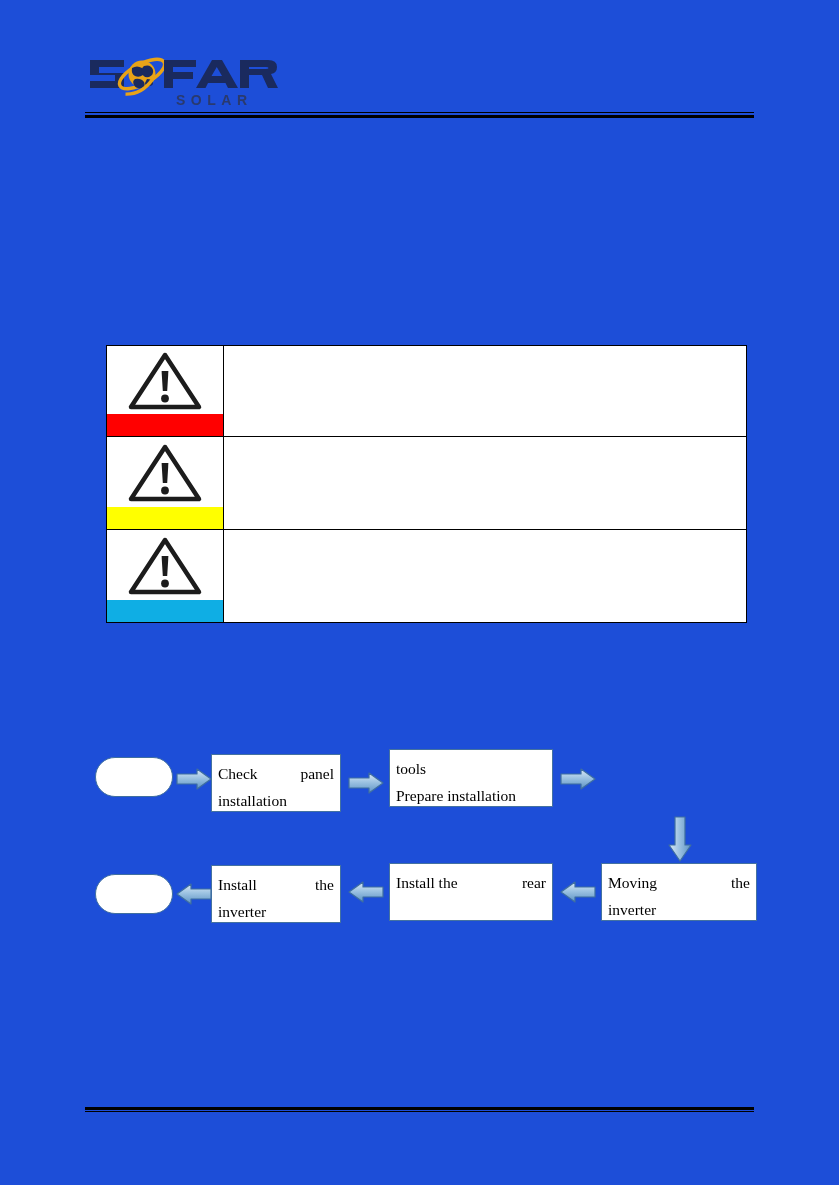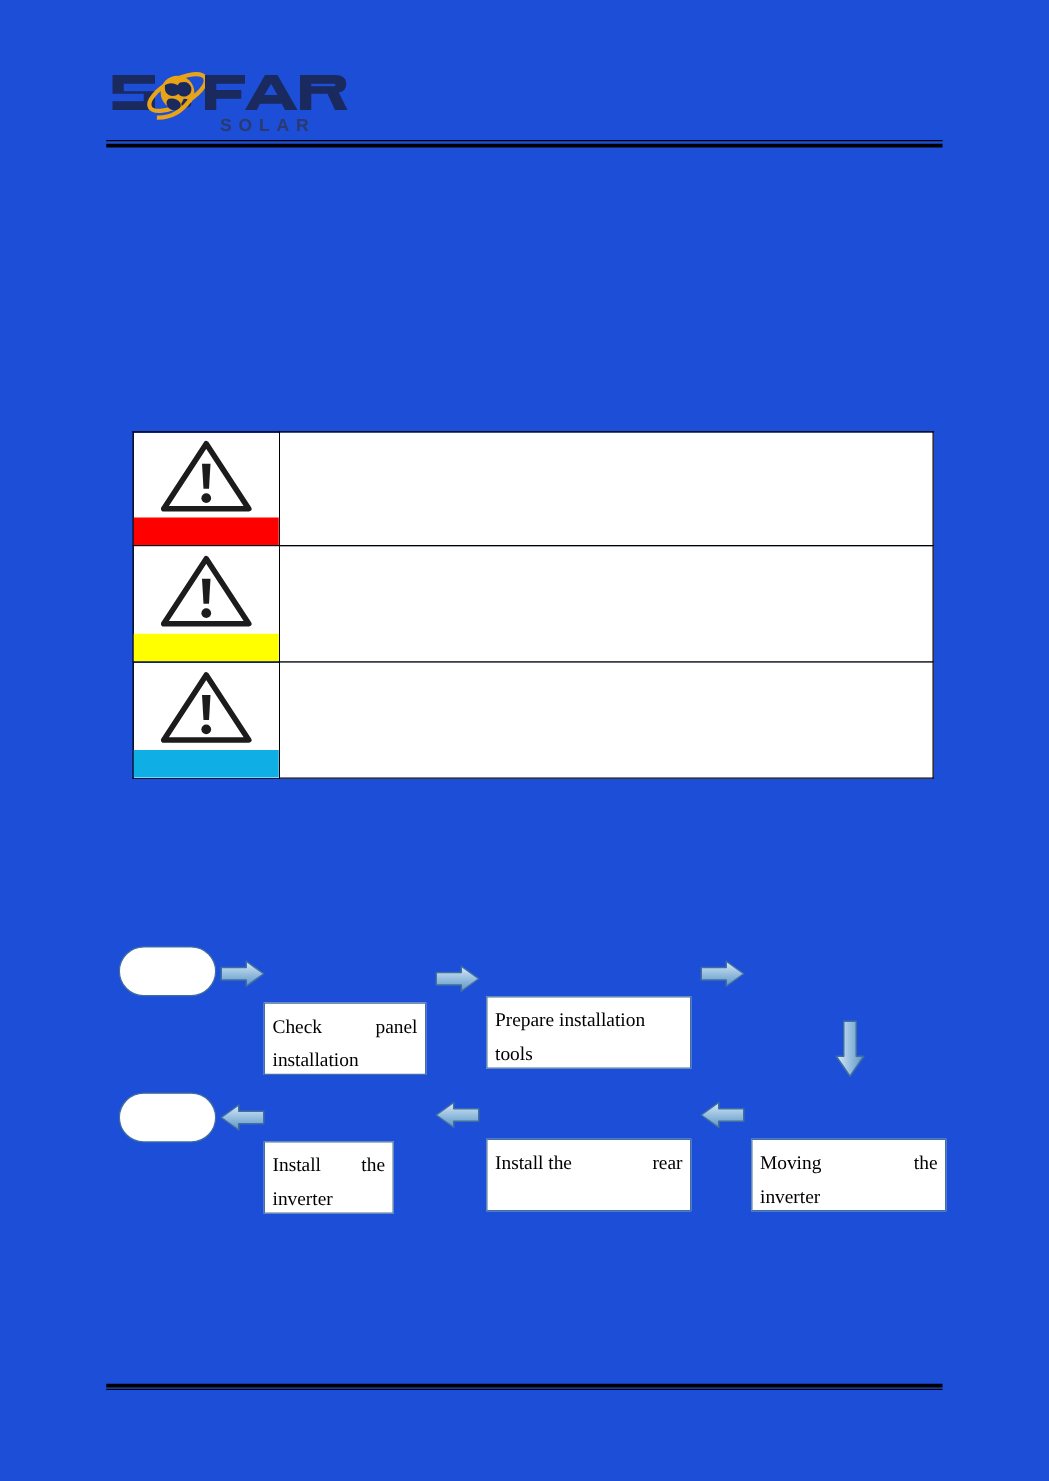--- a/index.html
+++ b/index.html
@@ -119,21 +119,20 @@
     border: 1.5px solid #4472a0;
     background: #ffffff;
     font-family: "Liberation Serif", serif;
     font-size: 15.5px;
     color: #000000;
     line-height: 27px;
     text-align: justify;
     text-align-last: justify;
     padding: 5px 6px 4px 6px;
     overflow: hidden;
-    margin-top: 48px;
   }
   .flow-box.noj {
     text-align: left;
     text-align-last: left;
   }
   .flow-box .ln {
     display: block;
     white-space: nowrap;
   }
   .flow-box .ln.j {
@@ -273,22 +272,22 @@
     <span class="ln">installation</span>
   </div>
 
   <div class="arrow" style="left:348px; top:772px;">
     <svg width="36" height="22" viewBox="0 0 36 22" xmlns="http://www.w3.org/2000/svg">
       <path d="M1 6 L21 6 L21 1 L35 11 L21 21 L21 16 L1 16 Z" fill="url(#arrH)" stroke="#3f6fa0" stroke-width="1.2" stroke-linejoin="round"></path>
     </svg>
   </div>
 
   <div class="flow-box noj" style="left:389px; top:749px; width:164px; height:58px;">
+    <span class="ln">tools</span>
     <span class="ln">Prepare installation</span>
-    <span class="ln">tools</span>
   </div>
 
   <div class="arrow" style="left:560px; top:768px;">
     <svg width="36" height="22" viewBox="0 0 36 22" xmlns="http://www.w3.org/2000/svg">
       <path d="M1 6 L21 6 L21 1 L35 11 L21 21 L21 16 L1 16 Z" fill="url(#arrH)" stroke="#3f6fa0" stroke-width="1.2" stroke-linejoin="round"></path>
     </svg>
   </div>
 
 
   <div class="arrow" style="left:668px; top:816px;">
@@ -317,21 +316,21 @@
       <span>rear</span>
     </span>
   </div>
 
   <div class="arrow" style="left:348px; top:881px;">
     <svg width="36" height="22" viewBox="0 0 36 22" xmlns="http://www.w3.org/2000/svg">
       <path d="M35 6 L15 6 L15 1 L1 11 L15 21 L15 16 L35 16 Z" fill="url(#arrH)" stroke="#3f6fa0" stroke-width="1.2" stroke-linejoin="round"></path>
     </svg>
   </div>
 
-  <div class="flow-box" style="left:211px; top:865px; width:104px; height:58px;">
+  <div class="flow-box" style="left:211px; top:865px; width:130px; height:58px;">
     <span class="ln j">
       <span>Install</span>
       <span>the</span>
     </span>
     <span class="ln">inverter</span>
   </div>
 
   <div class="arrow" style="left:176px; top:883px;">
     <svg width="36" height="22" viewBox="0 0 36 22" xmlns="http://www.w3.org/2000/svg">
       <path d="M35 6 L15 6 L15 1 L1 11 L15 21 L15 16 L35 16 Z" fill="url(#arrH)" stroke="#3f6fa0" stroke-width="1.2" stroke-linejoin="round"></path>

